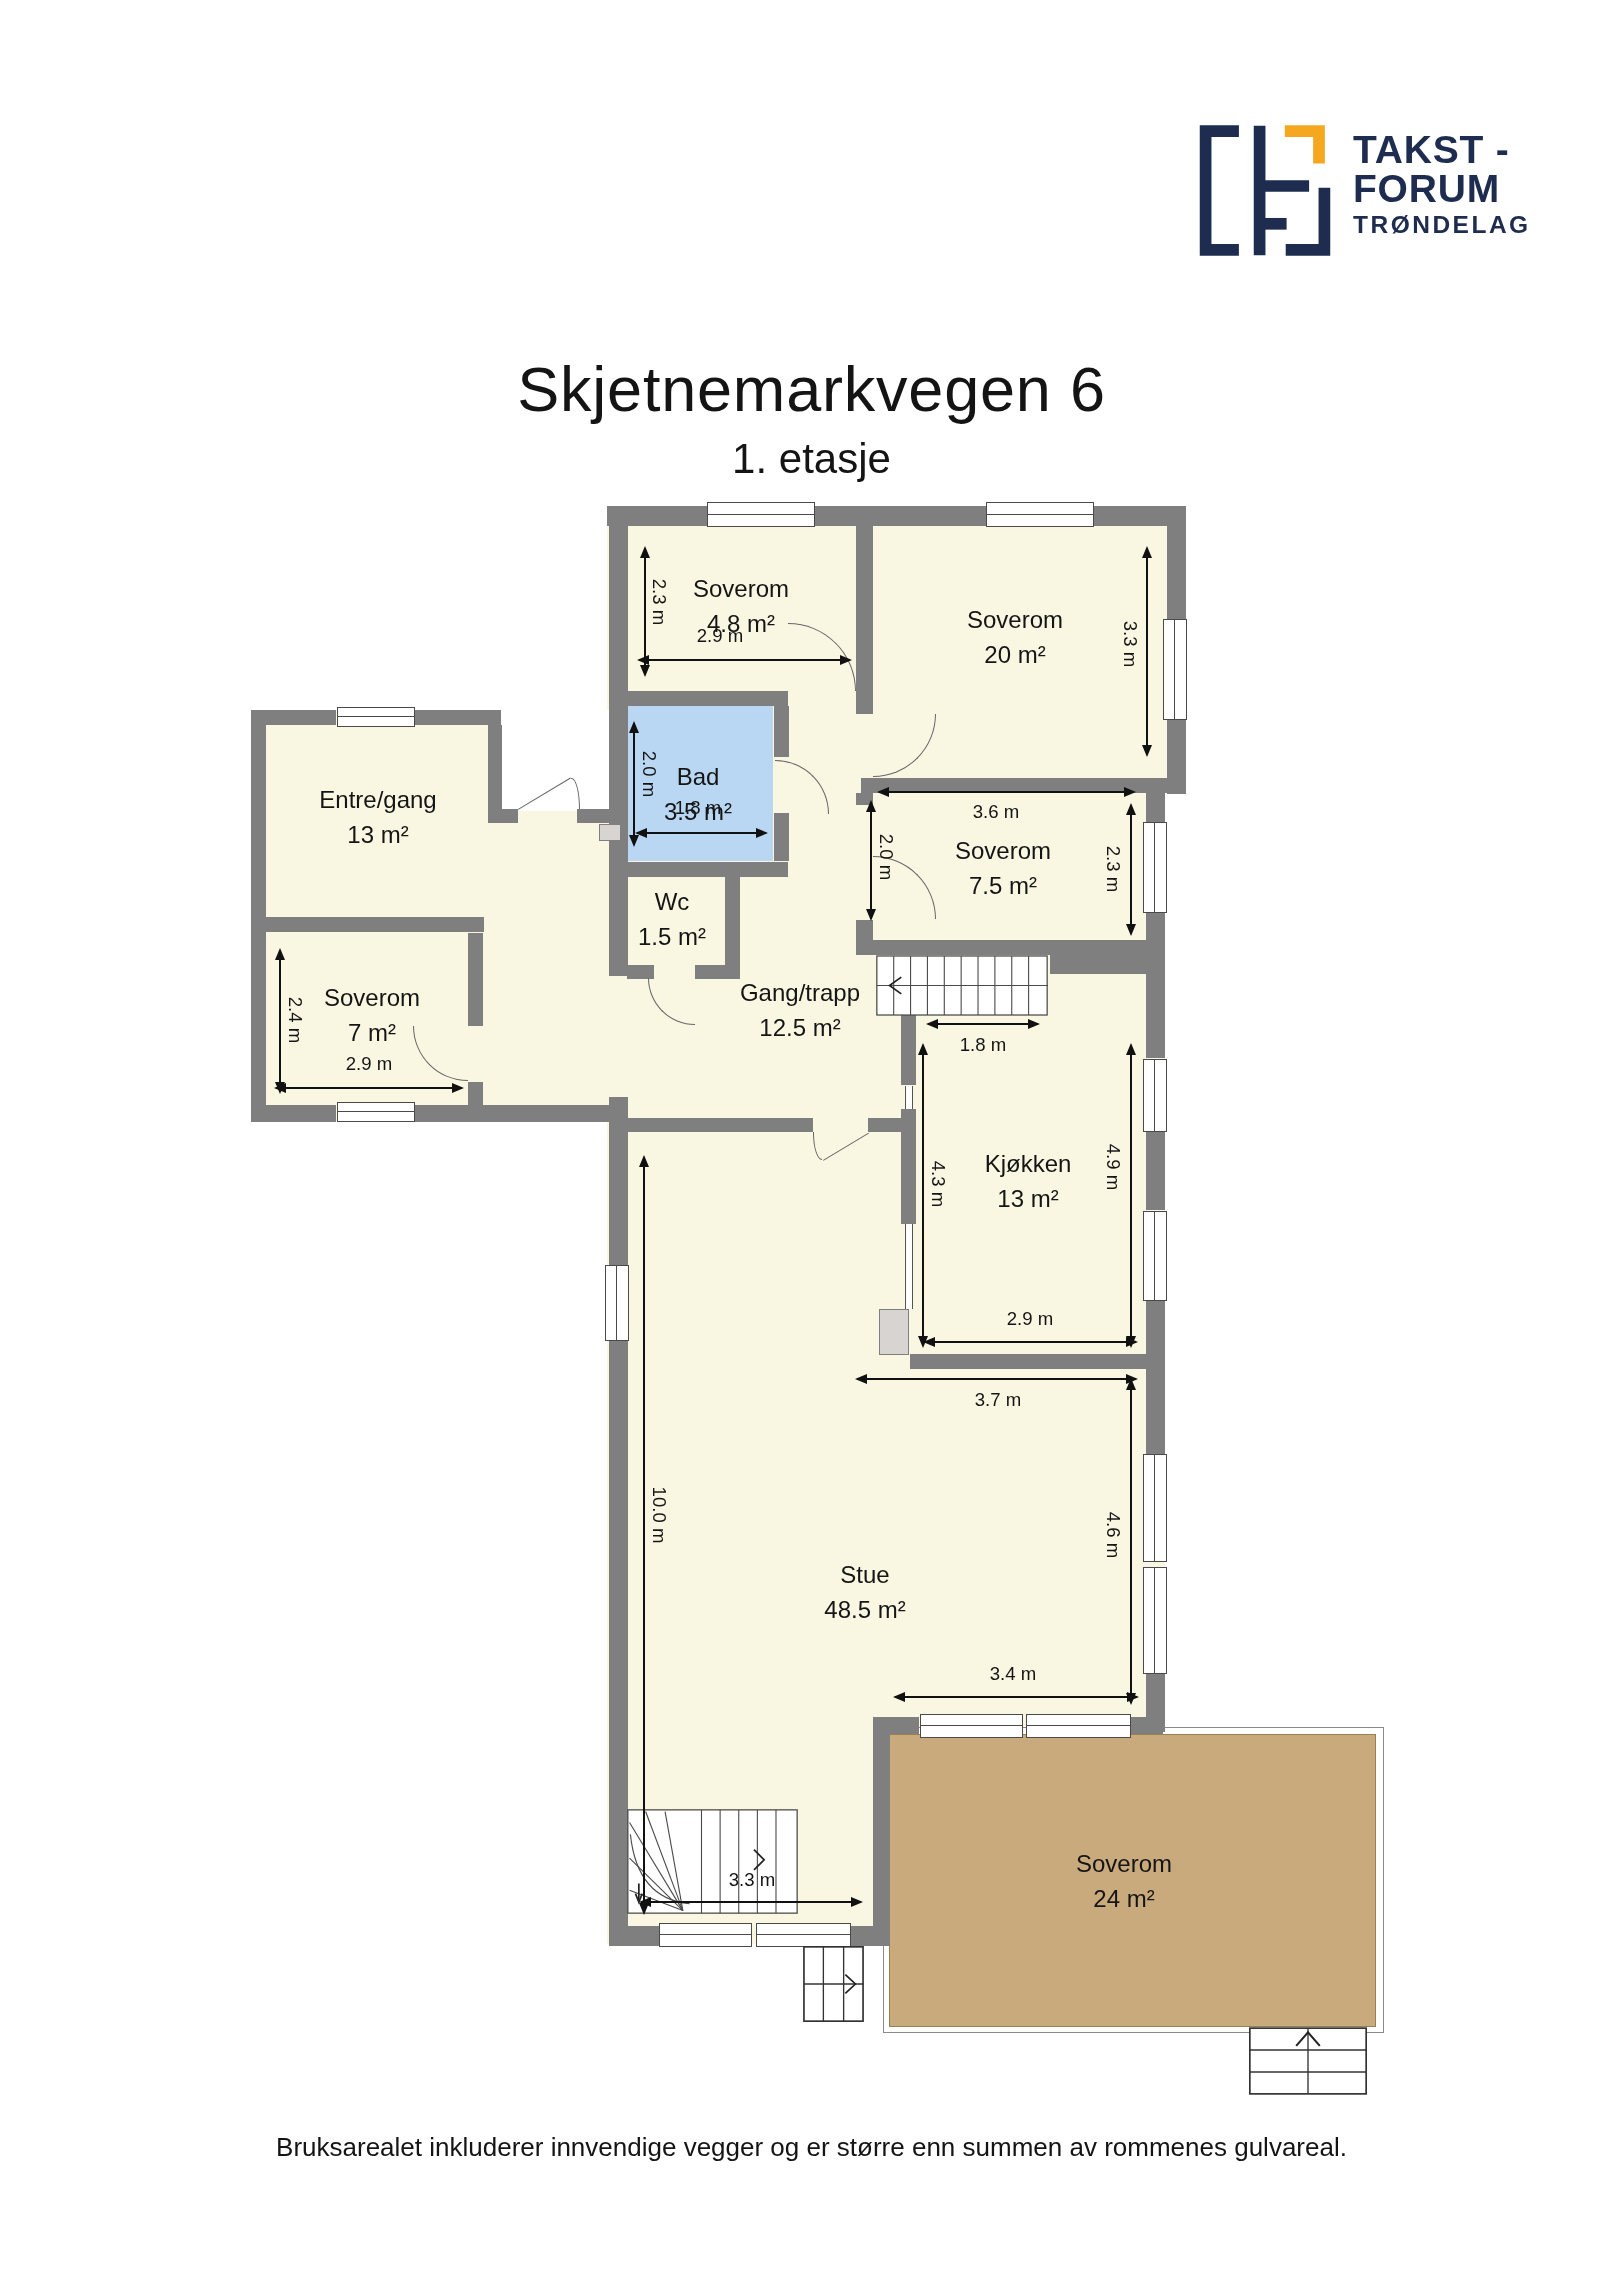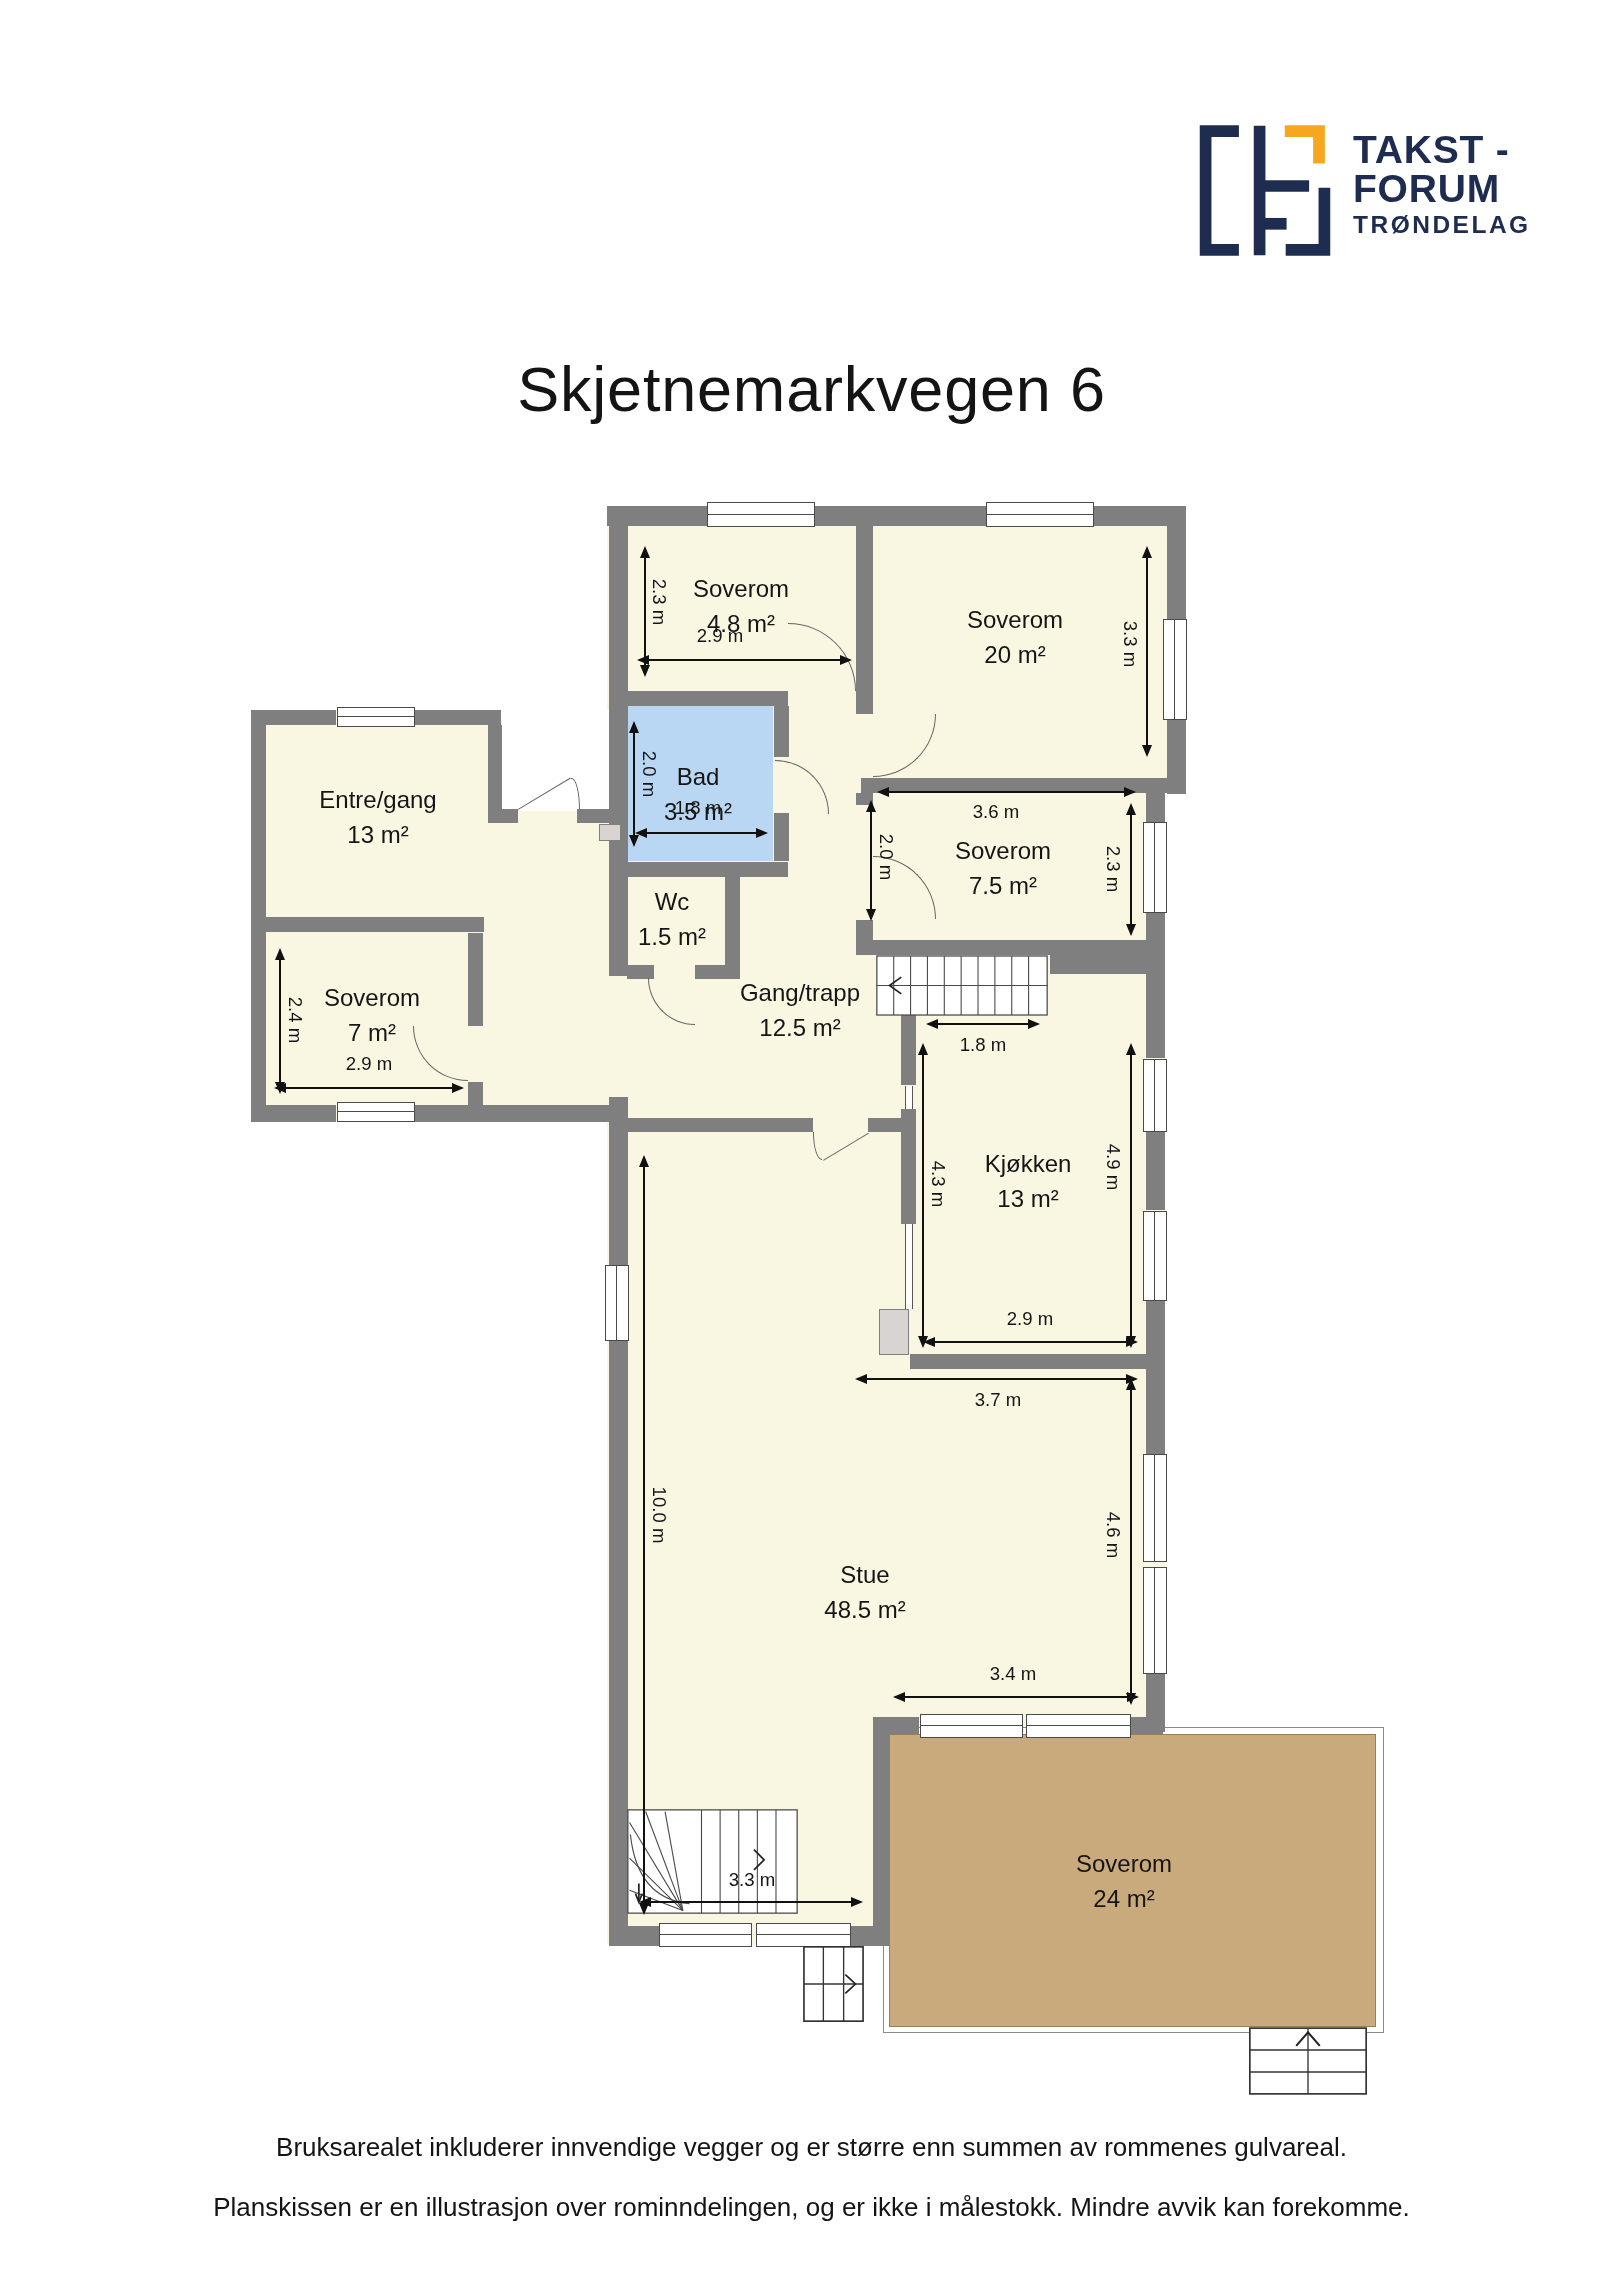--- a/index.html
+++ b/index.html
@@ -70,20 +70,21 @@
       <path d="M141 72 V141 H98" stroke="#1e2c50" stroke-width="13" fill="none"></path>
     </svg>
     <div class="logo-text">
       <div class="logo-l1">TAKST -</div>
       <div class="logo-l2">FORUM</div>
       <div class="logo-l3">TRØNDELAG</div>
     </div>
   </div>
 
   <div class="title">Skjetnemarkvegen 6</div>
+  <div class="subtitle">1. etasje</div>
 
   <div class="floor" style="left:607px;top:506px;width:577px;height:287px;"></div>
   <div class="floor" style="left:607px;top:793px;width:558px;height:939px;"></div>
   <div class="floor" style="left:607px;top:1732px;width:282px;height:212px;"></div>
   <div class="floor" style="left:251px;top:710px;width:376px;height:412px;"></div>
   <div class="porch" style="left:501px;top:710px;width:111px;height:101px;"></div>
   <div class="bad-floor" style="left:627px;top:704px;width:146px;height:157px;"></div>
 
   <div class="terr-pad" style="left:883px;top:1727px;width:501px;height:306px;"></div>
   <div class="terr" style="left:889px;top:1734px;width:487px;height:293px;"></div>
@@ -303,16 +304,15 @@
   <div class="rlabel" style="left:865px;top:1593px;">
     <div>Stue</div>
     <div>48.5 m²</div>
   </div>
   <div class="rlabel" style="left:1124px;top:1882px;">
     <div>Soverom</div>
     <div>24 m²</div>
   </div>
 
   <div class="foot1">Bruksarealet inkluderer innvendige vegger og er større enn summen av rommenes gulvareal.</div>
-  <div class="foot2">Planskissen er en illustrasjon over rominndelingen, og er ikke i målestokk. Mindre avvik kan forekomme.</div>
 
 </div>
 
 
 </body></html>

